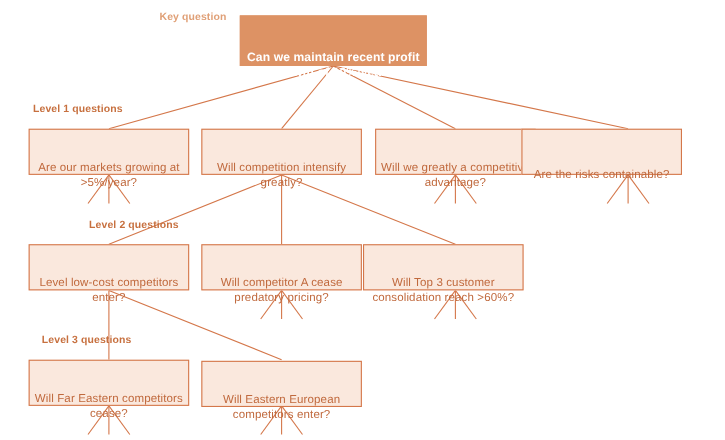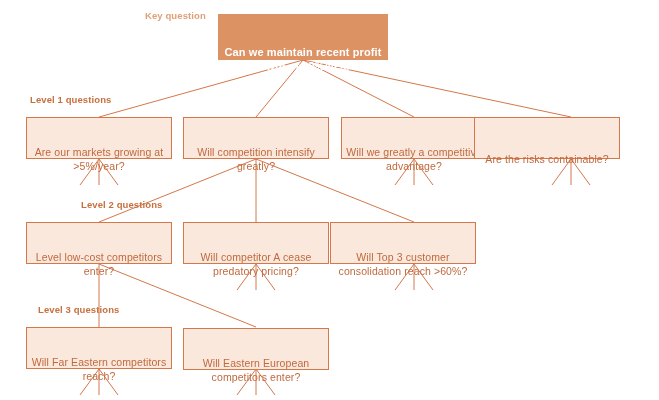--- a/index.html
+++ b/index.html
@@ -122,21 +122,21 @@
     <div class="node" style="left: 26px; top: 222px; width: 146px; height: 42px;">
       <span>Level low-cost competitors enter?</span>
     </div>
     <div class="node" style="left: 183px; top: 222px; width: 146px; height: 42px;">
       <span>Will competitor A cease predatory pricing?</span>
     </div>
     <div class="node" style="left: 330px; top: 222px; width: 146px; height: 42px; justify-content: center;">
       <span>Will Top 3 customer consolidation reach &gt;60%?</span>
     </div>
     <div class="node" style="left: 26px; top: 327px; width: 146px; height: 42px;">
-      <span>Will Far Eastern competitors reach?</span>
+      <span>Will Far Eastern competitors cease?</span>
     </div>
     <div class="node" style="left: 183px; top: 328px; width: 146px; height: 42px;">
       <span>Will Eastern European competitors enter?</span>
     </div>
     <div class="level-label key" style="left: 145px; top: 10px;">Key question</div>
     <div class="level-label" style="left: 30px; top: 94px;">Level 1 questions</div>
     <div class="level-label" style="left: 36px; top: 199px; padding-left: 45px;">Level 2 questions</div>
     <div class="level-label" style="left: 38px; top: 304px;">Level 3 questions</div>
   </div>
 

